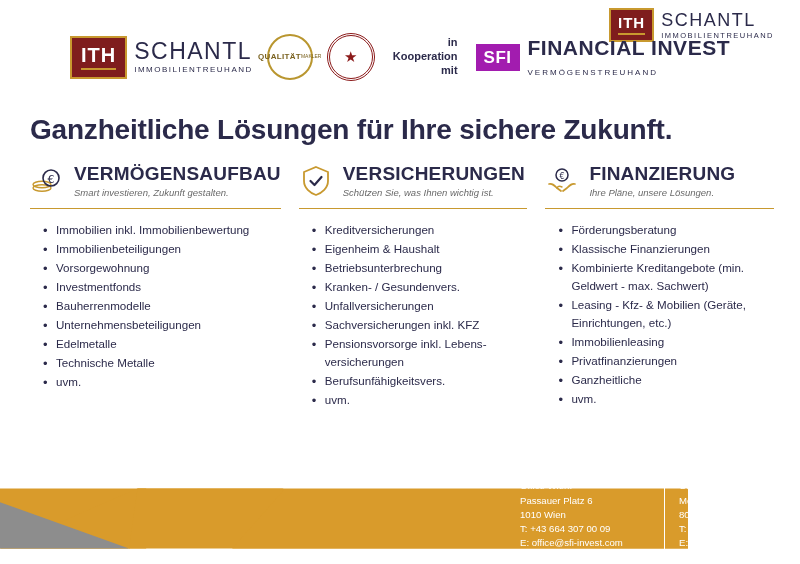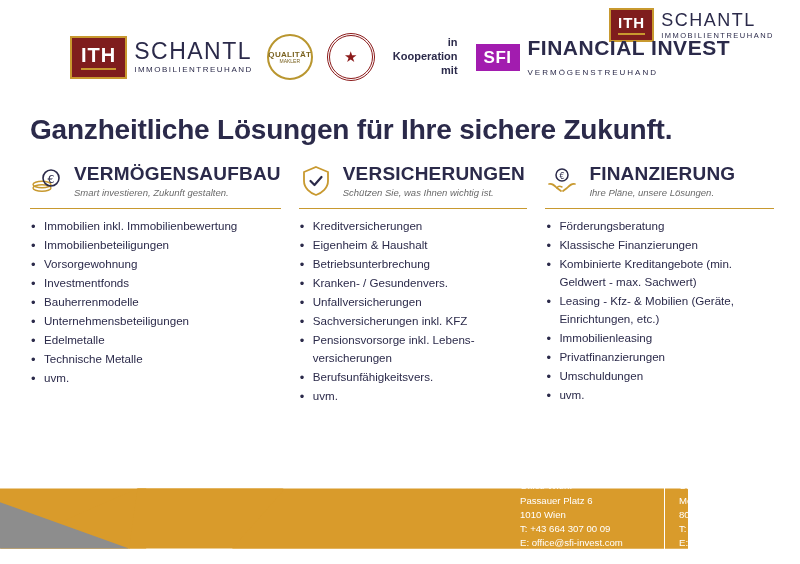--- a/index.html
+++ b/index.html
@@ -82,21 +82,20 @@
   }
   .ith-text.big .main { font-size: 23px; }
   .ith-text.big .sub { font-size: 8px; }
 
   .seal {
     width: 42px;
     height: 42px;
     border-radius: 50%;
     border: 2px solid #8b1a1a;
     display: flex;
-    flex-direction: column;
     align-items: center;
     justify-content: center;
     font-size: 5px;
     color: #8b1a1a;
     text-align: center;
     line-height: 1.15;
     background: #fff;
   }
   .seal.gold {
     border-color: #b9962f;
@@ -195,21 +194,21 @@
     font-size: 9.5px;
     font-style: italic;
     margin-top: 2px;
   }
   .col-rule {
     border-bottom: 1px solid #c8992f;
     margin: 10px 0 8px 0;
   }
   ul.items {
     list-style: none;
-    margin: 0;
+    margin: 12px;
     padding: 0;
   }
   ul.items li {
     position: relative;
     color: #2b2a4a;
     font-size: 11.6px;
     line-height: 1.55;
     padding-left: 14px;
     margin-bottom: 1px;
   }
@@ -378,21 +377,21 @@
       </div>
     </div>
     <div class="col-rule"></div>
     <ul class="items">
       <li>Förderungsberatung</li>
       <li>Klassische Finanzierungen</li>
       <li>Kombinierte Kreditangebote (min. Geldwert - max. Sachwert)</li>
       <li>Leasing - Kfz- &amp; Mobilien (Geräte, Einrichtungen, etc.)</li>
       <li>Immobilienleasing</li>
       <li>Privatfinanzierungen</li>
-      <li>Umschuldungen</li>
+      <li>Ganzheitliche</li>
       <li>uvm.</li>
     </ul>
   </div>
 
 </div>
 
 <div class="footer">
   <svg viewBox="0 0 800 110" preserveAspectRatio="none">
     <polygon points="0,40 170,40 170,110 0,110" fill="#d99b2b"></polygon>
     <polygon points="160,40 330,40 150,110 0,110" fill="#d99b2b"></polygon>

